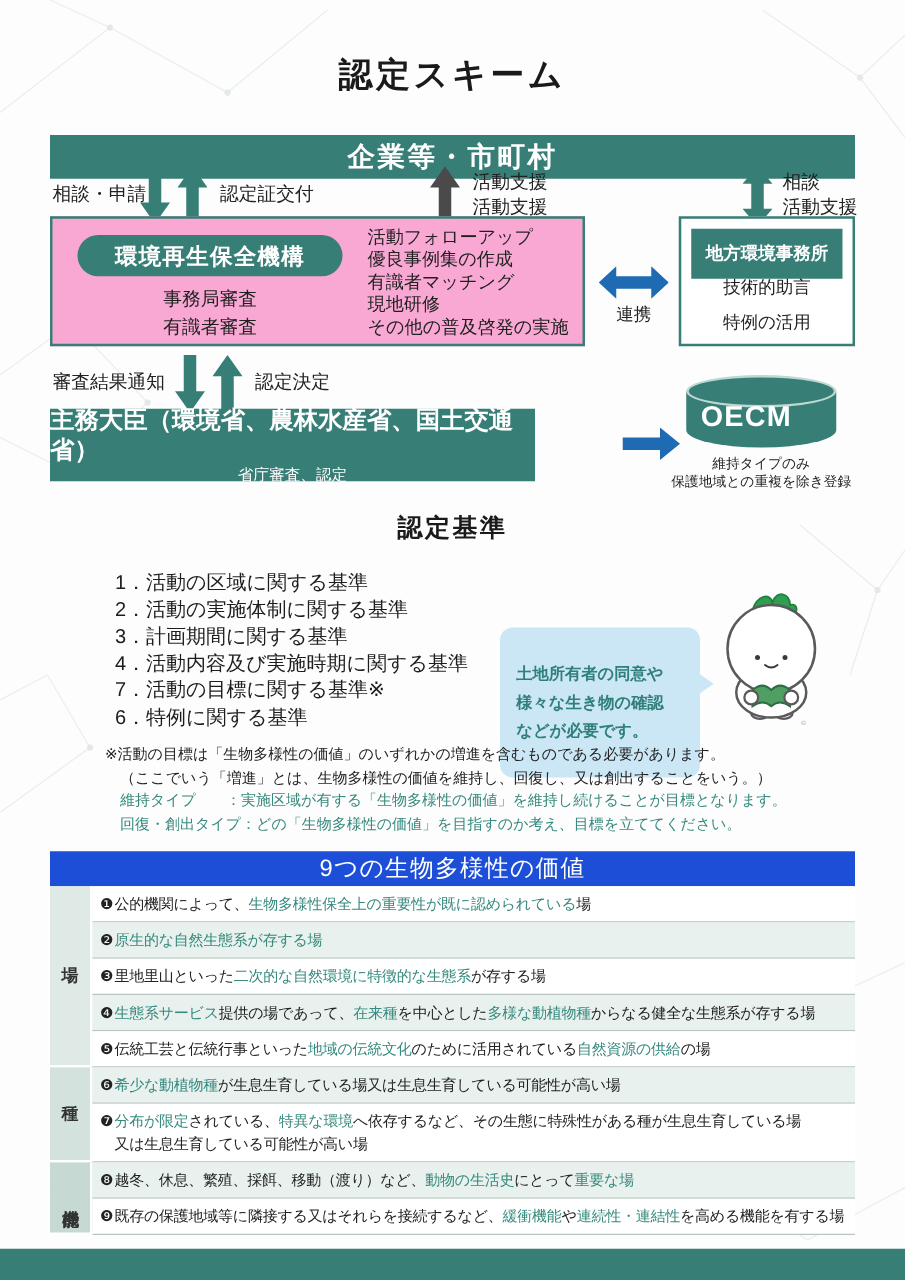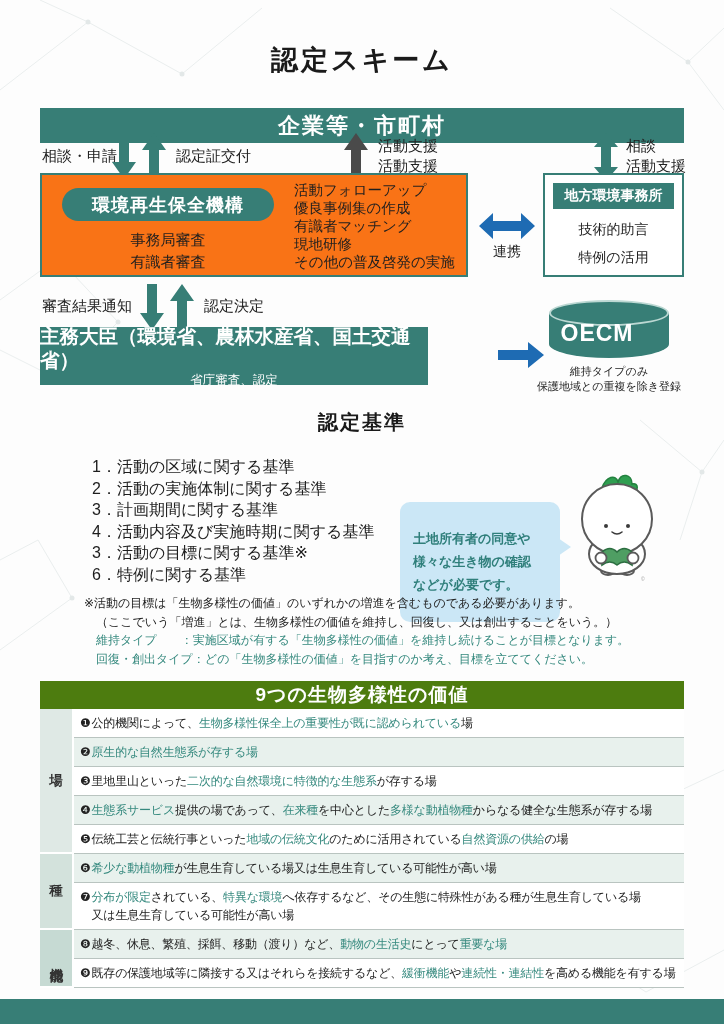--- a/index.html
+++ b/index.html
@@ -31,36 +31,36 @@
   .arr-down1 { left:112px; top:133px; }
   .arr-up1 { left:142px; top:133px; }
   .arr-mid { left:344px; top:133px; }
   .arr-vdbl { left:594px; top:133px; }
   .arr-down2 { left:140px; top:284px; }
   .arr-up2 { left:170px; top:284px; }
   .arr-renkei { left:479px; top:213px; }
   .arr-oecm { left:498px; top:342px; }
 
   .main-box { left:40px; top:173px; width:428px; height:104px;
-    border:2px solid #377E76; background:#f97316; }
+    border:2px solid #377E76; background:#f9a8d4; }
   .org-pill { position:absolute; left:20px; top:13px; width:212px; height:33px;
     background:#377E76; color:#fff; border-radius:17px;
     display:flex; align-items:center; justify-content:center;
     font-size:18px; font-weight:bold; letter-spacing:1px; }
   .org-sub { position:absolute; left:20px; top:54px; width:212px; text-align:center;
     font-size:15px; font-weight:500; line-height:1.45; }
   .org-activities { position:absolute; left:252px; top:7px; width:172px;
     font-size:14.5px; font-weight:500; line-height:1.24; white-space:nowrap; }
 
   .renkei-label { left:479px; top:243px; width:56px; text-align:center;
     font-size:14px; font-weight:500; }
 
   .regional-box { left:543px; top:173px; width:141px; height:104px;
     border:2px solid #377E76; background:#fff; }
-  .regional-header { position:absolute; left:8px; top:8px; right:8px; height:26px;
+  .regional-header { position:absolute; left:8px; top:8px; right:8px; height:40px;
     background:#377E76; color:#fff; display:flex; align-items:center; justify-content:center;
     font-size:14px; font-weight:bold; }
   .regional-lines { position:absolute; left:0; top:40px; width:100%; text-align:center;
     font-size:14px; font-weight:500; line-height:2.0; }
 
   .bar-minister { left:40px; top:327px; width:388px; height:58px;
     flex-direction:column; line-height:1.25; }
   .minister-title { font-size:19.5px; font-weight:bold; letter-spacing:0px; }
   .minister-sub { font-size:12.5px; font-weight:500; }
 
@@ -89,23 +89,23 @@
 
   .mascot { left:566px; top:472px; line-height:0; }
   .mascot-credit { left:641px; top:576px; font-size:5px; color:#9a9a9a; }
 
   .notes { left:84px; top:594px; width:600px; font-size:12px; font-weight:500;
     line-height:1.55; color:#222; }
   .notes .indent { padding-left:12px; }
   .notes .teal-text, .teal-text { color:#35897E; }
 
   .vtable { left:40px; top:681px; width:644px; }
-  .vtable-header { height:28px; background:#4d7c0f; color:#fff;
+  .vtable-header { height:28px; background:#1d4ed8; color:#fff;
     display:flex; align-items:center; justify-content:center;
-    font-size:19px; font-weight:bold; letter-spacing:1px; }
+    font-size:19px; font-weight:normal; letter-spacing:1px; }
   .vgroup { display:flex; }
   .vgroup-label { width:34px; display:flex; align-items:center; justify-content:center;
     font-size:13.5px; font-weight:600; color:#333;
     border-right:2px solid #fff; border-bottom:2px solid #fff; flex-shrink:0; }
   .vgroup-label.vertical { writing-mode:vertical-rl; text-orientation:upright; letter-spacing:1px; }
   .vrows { flex:1; display:flex; flex-direction:column; }
   .vrow { display:flex; align-items:flex-start; padding:5px 6px 5px 6px;
     border-bottom:1px solid #b9c4c0; background:#fff;
     font-size:12px; font-weight:500; letter-spacing:-0.2px; line-height:1.5; color:#222; }
   .vrow.tint { background:#E8F1ED; }
@@ -248,21 +248,21 @@
       <div>保護地域との重複を除き登録</div>
     </div>
 
   <div class="layer section-title">認定基準</div>
 
   <div class="layer criteria-list">
       <div>1．活動の区域に関する基準</div>
       <div>2．活動の実施体制に関する基準</div>
       <div>3．計画期間に関する基準</div>
       <div>4．活動内容及び実施時期に関する基準</div>
-      <div>3．活動の目標に関する基準※</div>
+      <div>7．活動の目標に関する基準※</div>
       <div>6．特例に関する基準</div>
     </div>
 
   <div class="layer bubble">
     <div>
         <div>土地所有者の同意や</div>
         <div>様々な生き物の確認</div>
         <div>などが必要です。</div>
       </div>
   </div>

